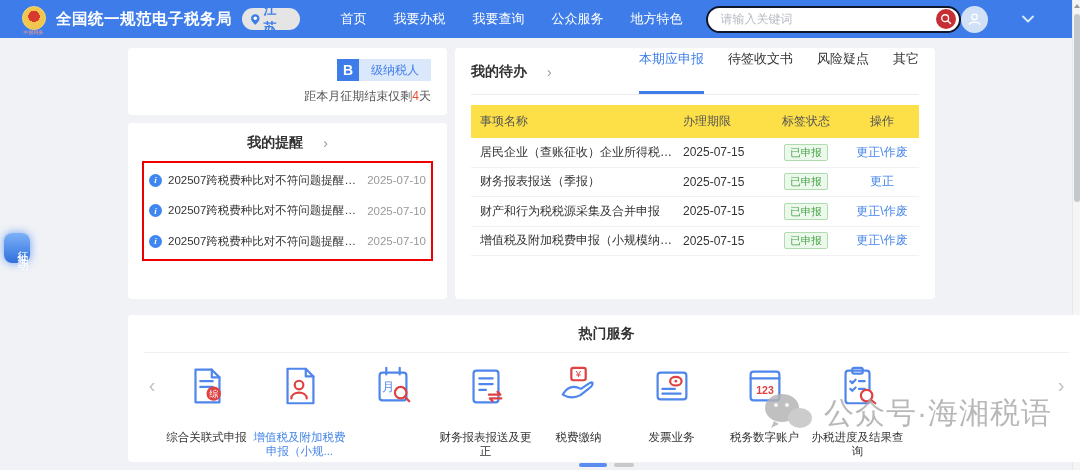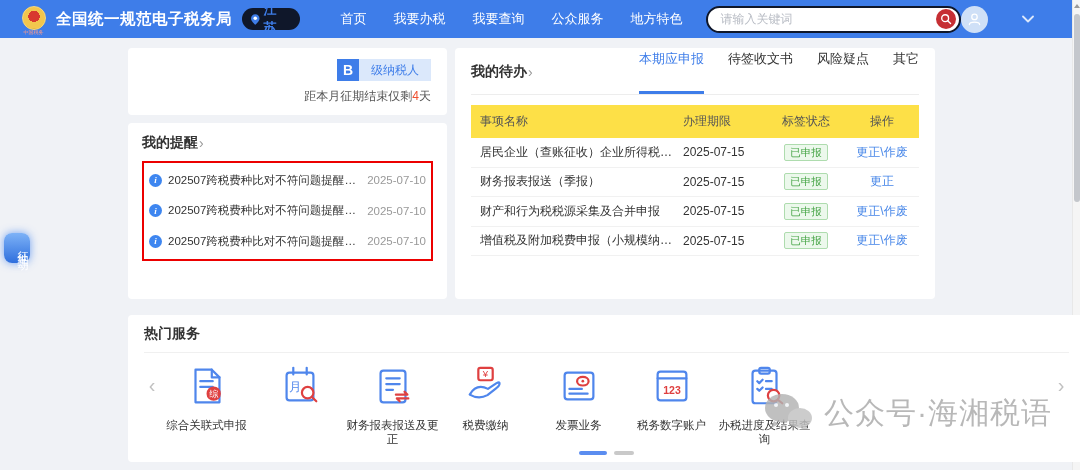--- a/index.html
+++ b/index.html
@@ -21,21 +21,21 @@
     width:24px; height:24px; border-radius:50%;
     background:radial-gradient(circle at 50% 42%, #d8392f 0 34%, #f2c64d 34% 72%, #e8b63c 72% 100%);
     border:1px solid #f7d97c; margin:0 auto;
   }
   .logo .logo-caption {
     position:absolute; left:0; right:0; top:24px; text-align:center;
     font-size:5px; color:#ff9a8a; letter-spacing:0; line-height:5px; white-space:nowrap;
   }
   .brand-title { color:#fff; font-size:15.5px; font-weight:bold; margin-left:9px; letter-spacing:.5px; white-space:nowrap; }
   .region-pill {
-    margin-left:10px; background:#0f172a; color:#3e7de9; border-radius:13px;
+    margin-left:10px; background:#e5e5e5; color:#3e7de9; border-radius:13px;
     height:22px; padding:0 12px 0 8px; display:flex; align-items:center; gap:3px;
     font-size:13px; font-weight:bold; cursor:pointer;
   }
   .nav { display:flex; gap:27px; margin-left:40px; }
   .nav-item { color:#fff; font-size:13px; white-space:nowrap; cursor:pointer; }
   .search-wrap {
     margin-left:24px; width:264px; height:27px; background:#fff;
     border:2px solid #0f172a; border-radius:14px; display:flex; align-items:center;
     padding:0 3px 0 12px; position:relative;
   }
@@ -71,21 +71,21 @@
     letter-spacing:3px; text-align:center; cursor:pointer; display:flex; justify-content:center;
   }
 
   
   .card { position:absolute; background:#fff; border-radius:4px; }
   .card-taxpayer { left:128px; top:48px; width:319px; height:67px; padding:11px 16px; }
   .card-reminders { left:128px; top:123px; width:319px; height:176px; padding:11px 14px; }
   .card-todo { left:455px; top:48px; width:480px; height:251px; padding:10px 16px; }
   .card-services { left:128px; top:315px; width:957px; height:147px; padding:10px 16px; }
 
-  .section-title { font-size:14px; font-weight:bold; color:#333; display:flex; align-items:center; gap:1px; }
+  .section-title { font-size:14px; font-weight:bold; color:#333; display:flex; align-items:center; gap:20px;justify-content:center; }
   .title-chevron { color:#999; font-size:14px; font-weight:normal; }
 
   
   .grade-row { display:flex; justify-content:flex-end; align-items:center; }
   .grade-letter {
     width:22px; height:22px; background:#3e7de9; color:#fff; font-weight:bold;
     font-size:14px; display:flex; align-items:center; justify-content:center;
   }
   .grade-suffix {
     height:22px; background:#dbe8fb; color:#3e7de9; font-size:12px;
@@ -126,21 +126,21 @@
   }
   .action-link { color:#4585e8; cursor:pointer; white-space:nowrap; }
 
   
   .services-divider { border-bottom:1px solid #f0f0f0; padding-bottom:9px; }
   .services-row { display:flex; align-items:flex-start; margin-top:9px; }
   .carousel-arrow { color:#c0c0c0; font-size:20px; line-height:46px; width:16px; text-align:center; cursor:pointer; flex:none; user-select:none; }
   .service-items { flex:1; display:flex; }
   .service-item { width:93px; display:flex; flex-direction:column; align-items:center; cursor:pointer; }
   .service-icon { height:48px; display:flex; align-items:center; justify-content:center; }
-  .service-label { margin-top:8px; font-size:11.5px; line-height:14px; text-align:center; color:#333; max-width:92px; }
+  .service-label { margin-top:20px; font-size:11.5px; line-height:14px; text-align:center; color:#333; max-width:92px; }
   .service-label.hl { color:#4585e8; }
   .pagination { display:flex; justify-content:center; align-items:center; gap:7px; margin-top:5px; }
   .page-bar { height:4px; border-radius:2px; cursor:pointer; }
   .page-bar.active { width:28px; background:#5b8df0; }
   .page-bar.idle { width:20px; background:#c9c9c9; }
 
   
   .watermark {
     position:absolute; left:762px; top:392px; display:flex; align-items:center; gap:10px;
     color:#a9a9a9; font-size:30px; letter-spacing:1px; opacity:.82; pointer-events:none; z-index:30;
@@ -296,20 +296,31 @@
               <path d="M29 7 v8 h8"></path>
             <line x1="17" y1="19" x2="30" y2="19"></line>
               <line x1="17" y1="25" x2="30" y2="25"></line>
             <circle cx="31" cy="32" r="7.5" fill="#df4040" stroke="none"></circle>
             <text x="31" y="35.5" font-size="9.5" fill="#fff" stroke="none" text-anchor="middle">综</text>
           </svg>
         </div>
         <div class="service-label">综合关联式申报</div>
       </div>
 
+      <div class="service-item">
+        <div class="service-icon">
+          <svg width="46" height="46" viewBox="0 0 48 48" fill="none" stroke="#4f86ec" stroke-width="2.3" stroke-linecap="round" stroke-linejoin="round">
+            <path d="M11 6 h19 l8 8 v28 h-27 z"></path>
+              <path d="M30 6 v8 h8"></path>
+            <circle cx="23" cy="23" r="4.5" stroke="#df4040"></circle>
+            <path d="M15 37 c0 -8 16 -8 16 0" stroke="#df4040"></path>
+          </svg>
+        </div>
+        <div class="service-label hl">增值税及附加税费申报（小规...</div>
+      </div>
 
       <div class="service-item">
         <div class="service-icon">
           <svg width="46" height="46" viewBox="0 0 48 48" fill="none" stroke="#4f86ec" stroke-width="2.3" stroke-linecap="round" stroke-linejoin="round">
             <rect x="10" y="10" width="28" height="29" rx="3"></rect>
             <line x1="17" y1="5" x2="17" y2="12"></line>
               <line x1="31" y1="5" x2="31" y2="12"></line>
             <text x="19" y="29" font-size="13" fill="#4f86ec" stroke="none" text-anchor="middle">月</text>
             <circle cx="32" cy="31" r="6" stroke="#df4040" fill="#fff"></circle>
             <line x1="36.5" y1="35.5" x2="41" y2="40" stroke="#df4040"></line>

